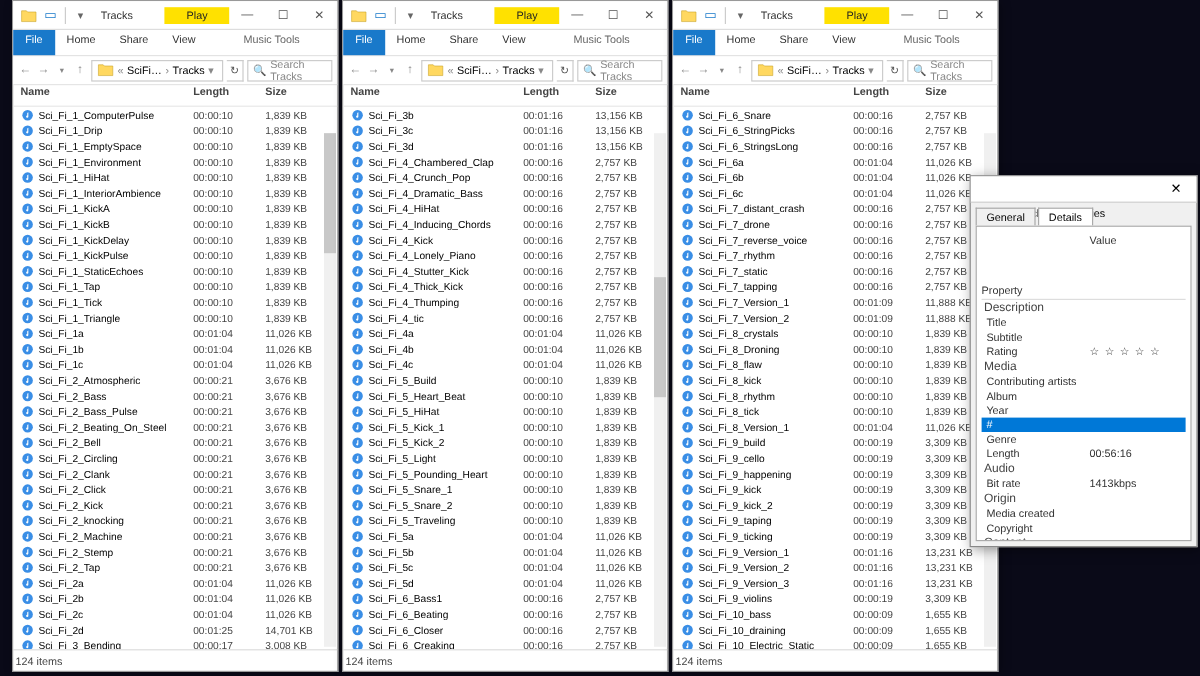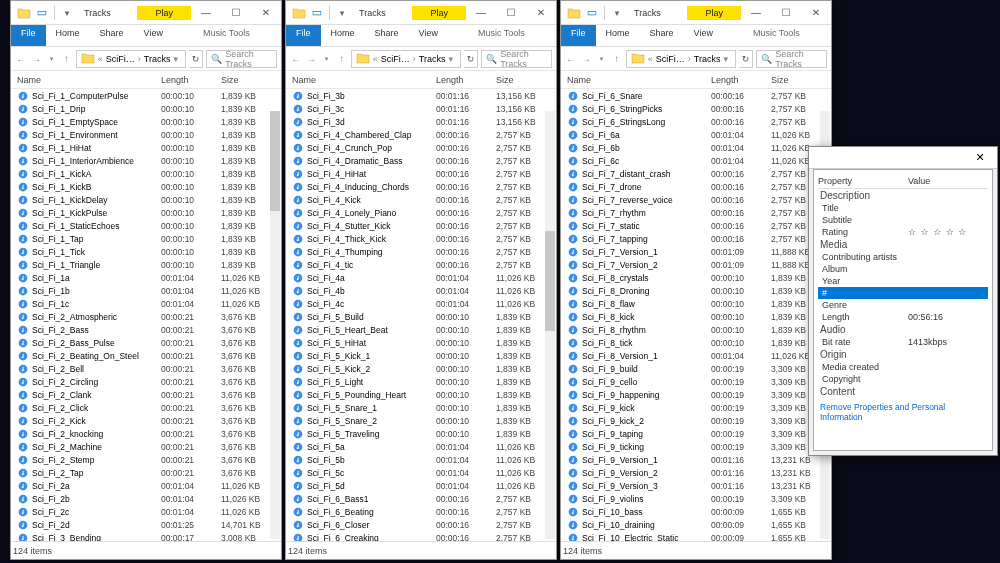--- a/index.html
+++ b/index.html
@@ -26,21 +26,21 @@
   .menu-item.music { color: #666; margin-left: 20px; }
 
   .addr-bar { height: 24px; display: flex; align-items: center; background: #fff; padding: 2px 4px; gap: 3px; border-bottom: 1px solid #e5e5e5;}
   .nav-btn { width: 18px; height: 18px; display: flex; align-items: center; justify-content: center; color: #888; font-size: 10px; }
   .breadcrumb { flex: 1; border: 1px solid #ccc; height: 18px; display: flex; align-items: center; padding: 0 4px; font-size: 9px; }
   .bc-sep { color: #888; padding: 0 3px; }
   .refresh-btn { border: 1px solid #ccc; border-left: none; width: 20px; height: 18px; display: flex; align-items: center; justify-content: center; font-size: 9px; color: #555;}
   .search-box { border: 1px solid #ccc; width: 100px; height: 18px; display: flex; align-items: center; padding: 0 4px; font-size: 9px; color: #888; }
   .search-box .sicon { margin-right: 3px; font-size: 9px; }
 
-  .col-headers { height: 18px; display: flex; align-items: center; border-bottom: 1px solid #e8e8e8; padding-left: 6px; }
+  .col-headers { height: 18px; display: flex; align-items: flex-start; border-bottom: 1px solid #e8e8e8; padding-left: 6px; font-weight: bold; }
   .col { font-size: 9px; color: #444; }
   .col.name { flex: 1; }
   .col.len { width: 60px; }
   .col.size { width: 60px; }
 
   .file-list { flex: 1; overflow: hidden; padding-left: 6px; }
   .row { display: flex; align-items: center; height: 13px; }
   .row .ficon { width: 12px; height: 10px; margin-right: 3px; display: inline-flex; align-items: center; justify-content: center; }
   .row .fname { flex: 1; font-size: 8.5px; color: #000; white-space: nowrap; overflow: hidden; text-overflow: ellipsis; }
   .row .flen { width: 60px; font-size: 8.5px; color: #444; }
@@ -56,21 +56,21 @@
     font-size: 10px; display: flex; flex-direction: column;
   }
   .props .title-bar2 { height: 22px; display: flex; align-items: center; background: #fff; padding: 0 4px; border-bottom: 1px solid #ccc; }
   .props .title-bar2 .t { flex: 1; font-size: 9px; margin-top: 40px; }
   .props .close-x { width: 26px; text-align: center; font-size: 11px; }
   .props .tabs { display: flex; padding: 4px 4px 0 4px; }
   .props .tab { border: 1px solid #aaa; border-bottom: none; padding: 2px 8px; font-size: 9px; background: #f0f0f0; margin-right: 2px; }
   .props .tab.active { background: #fff; }
   .props .panel { background: #fff; border: 1px solid #aaa; margin: 0 4px 4px 4px; flex: 1; padding: 4px; overflow: hidden; }
   .props .phdr { display: flex; border-bottom: 1px solid #ddd; padding: 2px 0; font-size: 9px; color: #333; }
-  .props .phdr .p1 { width: 90px; }
+  .props .phdr .p1 { width: 90px; margin-top: 42px; }
   .props .prow { display: flex; padding: 1px 0; font-size: 9px; }
   .props .prow .p1 { width: 90px; color: #333; padding-left: 4px; }
   .props .prow .p2 { flex: 1; color: #333; }
   .props .section { color: #444; font-size: 10px; padding: 1px 0 1px 2px; }
   .props .prow.sel { background: #0078d7; color: #fff; }
   .props .prow.sel .p1, .props .prow.sel .p2 { color: #fff; }
   .props .stars { color: #bbb; letter-spacing: 1px; }
   .props .link { color: #0066cc; font-size: 8.5px; padding: 4px 2px; }
   .props .btns { display: flex; justify-content: flex-end; padding: 6px; gap: 6px; }
   .props .btn { border: 1px solid #aaa; background: #e9e9e9; padding: 2px 14px; font-size: 9px; }
@@ -1420,20 +1420,24 @@
       <div class="scroll-thumb" style="top:240px;height:100px"></div>
     </div>
   </div>
   </div>
 
 <div class="props" style="left:808px; top:146px; width:190px; height:310px;">
   <div class="title-bar2">
     <span class="t">Sci_Fi_8_kick… Properties</span>
     <span class="close-x">✕</span>
   </div>
+  <div class="tabs">
+    <div class="tab">General</div>
+    <div class="tab active">Details</div>
+  </div>
   <div class="panel">
     <div class="phdr">
         <span class="p1">Property</span>
         <span>Value</span>
       </div>
     <div class="section">Description</div>
     <div class="prow">
         <span class="p1">Title</span>
         <span class="p2"></span>
       </div>

